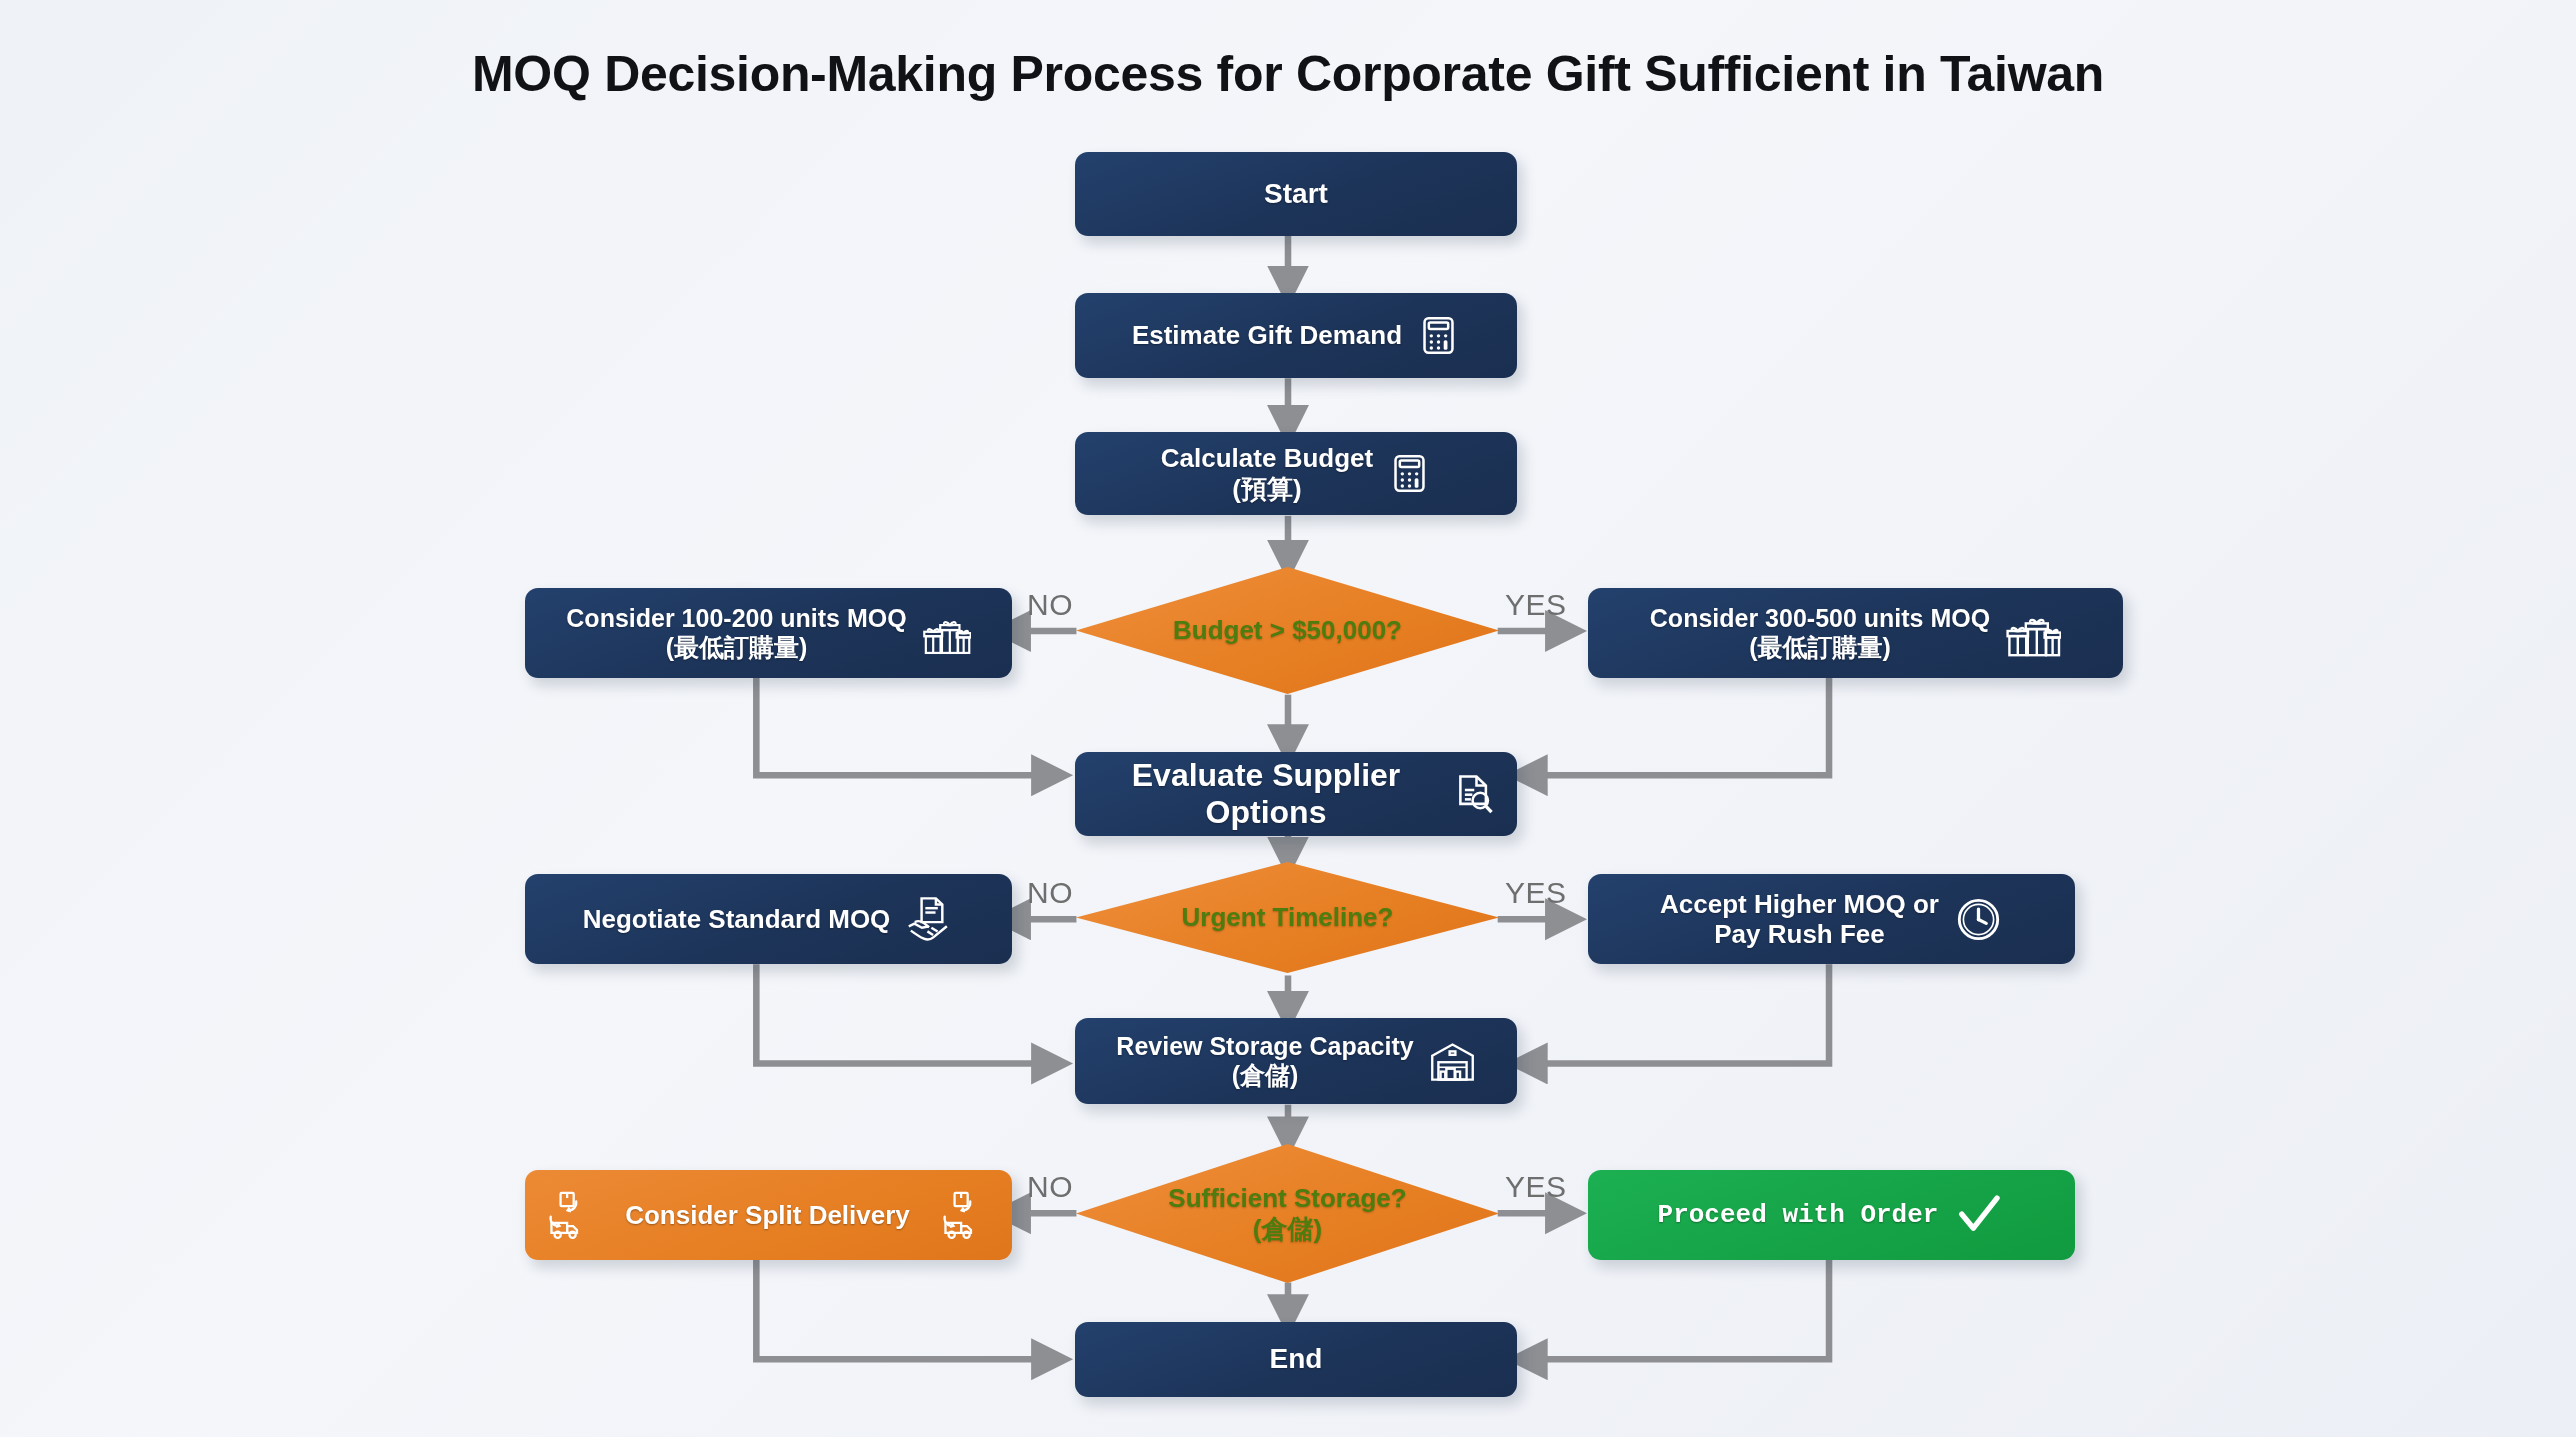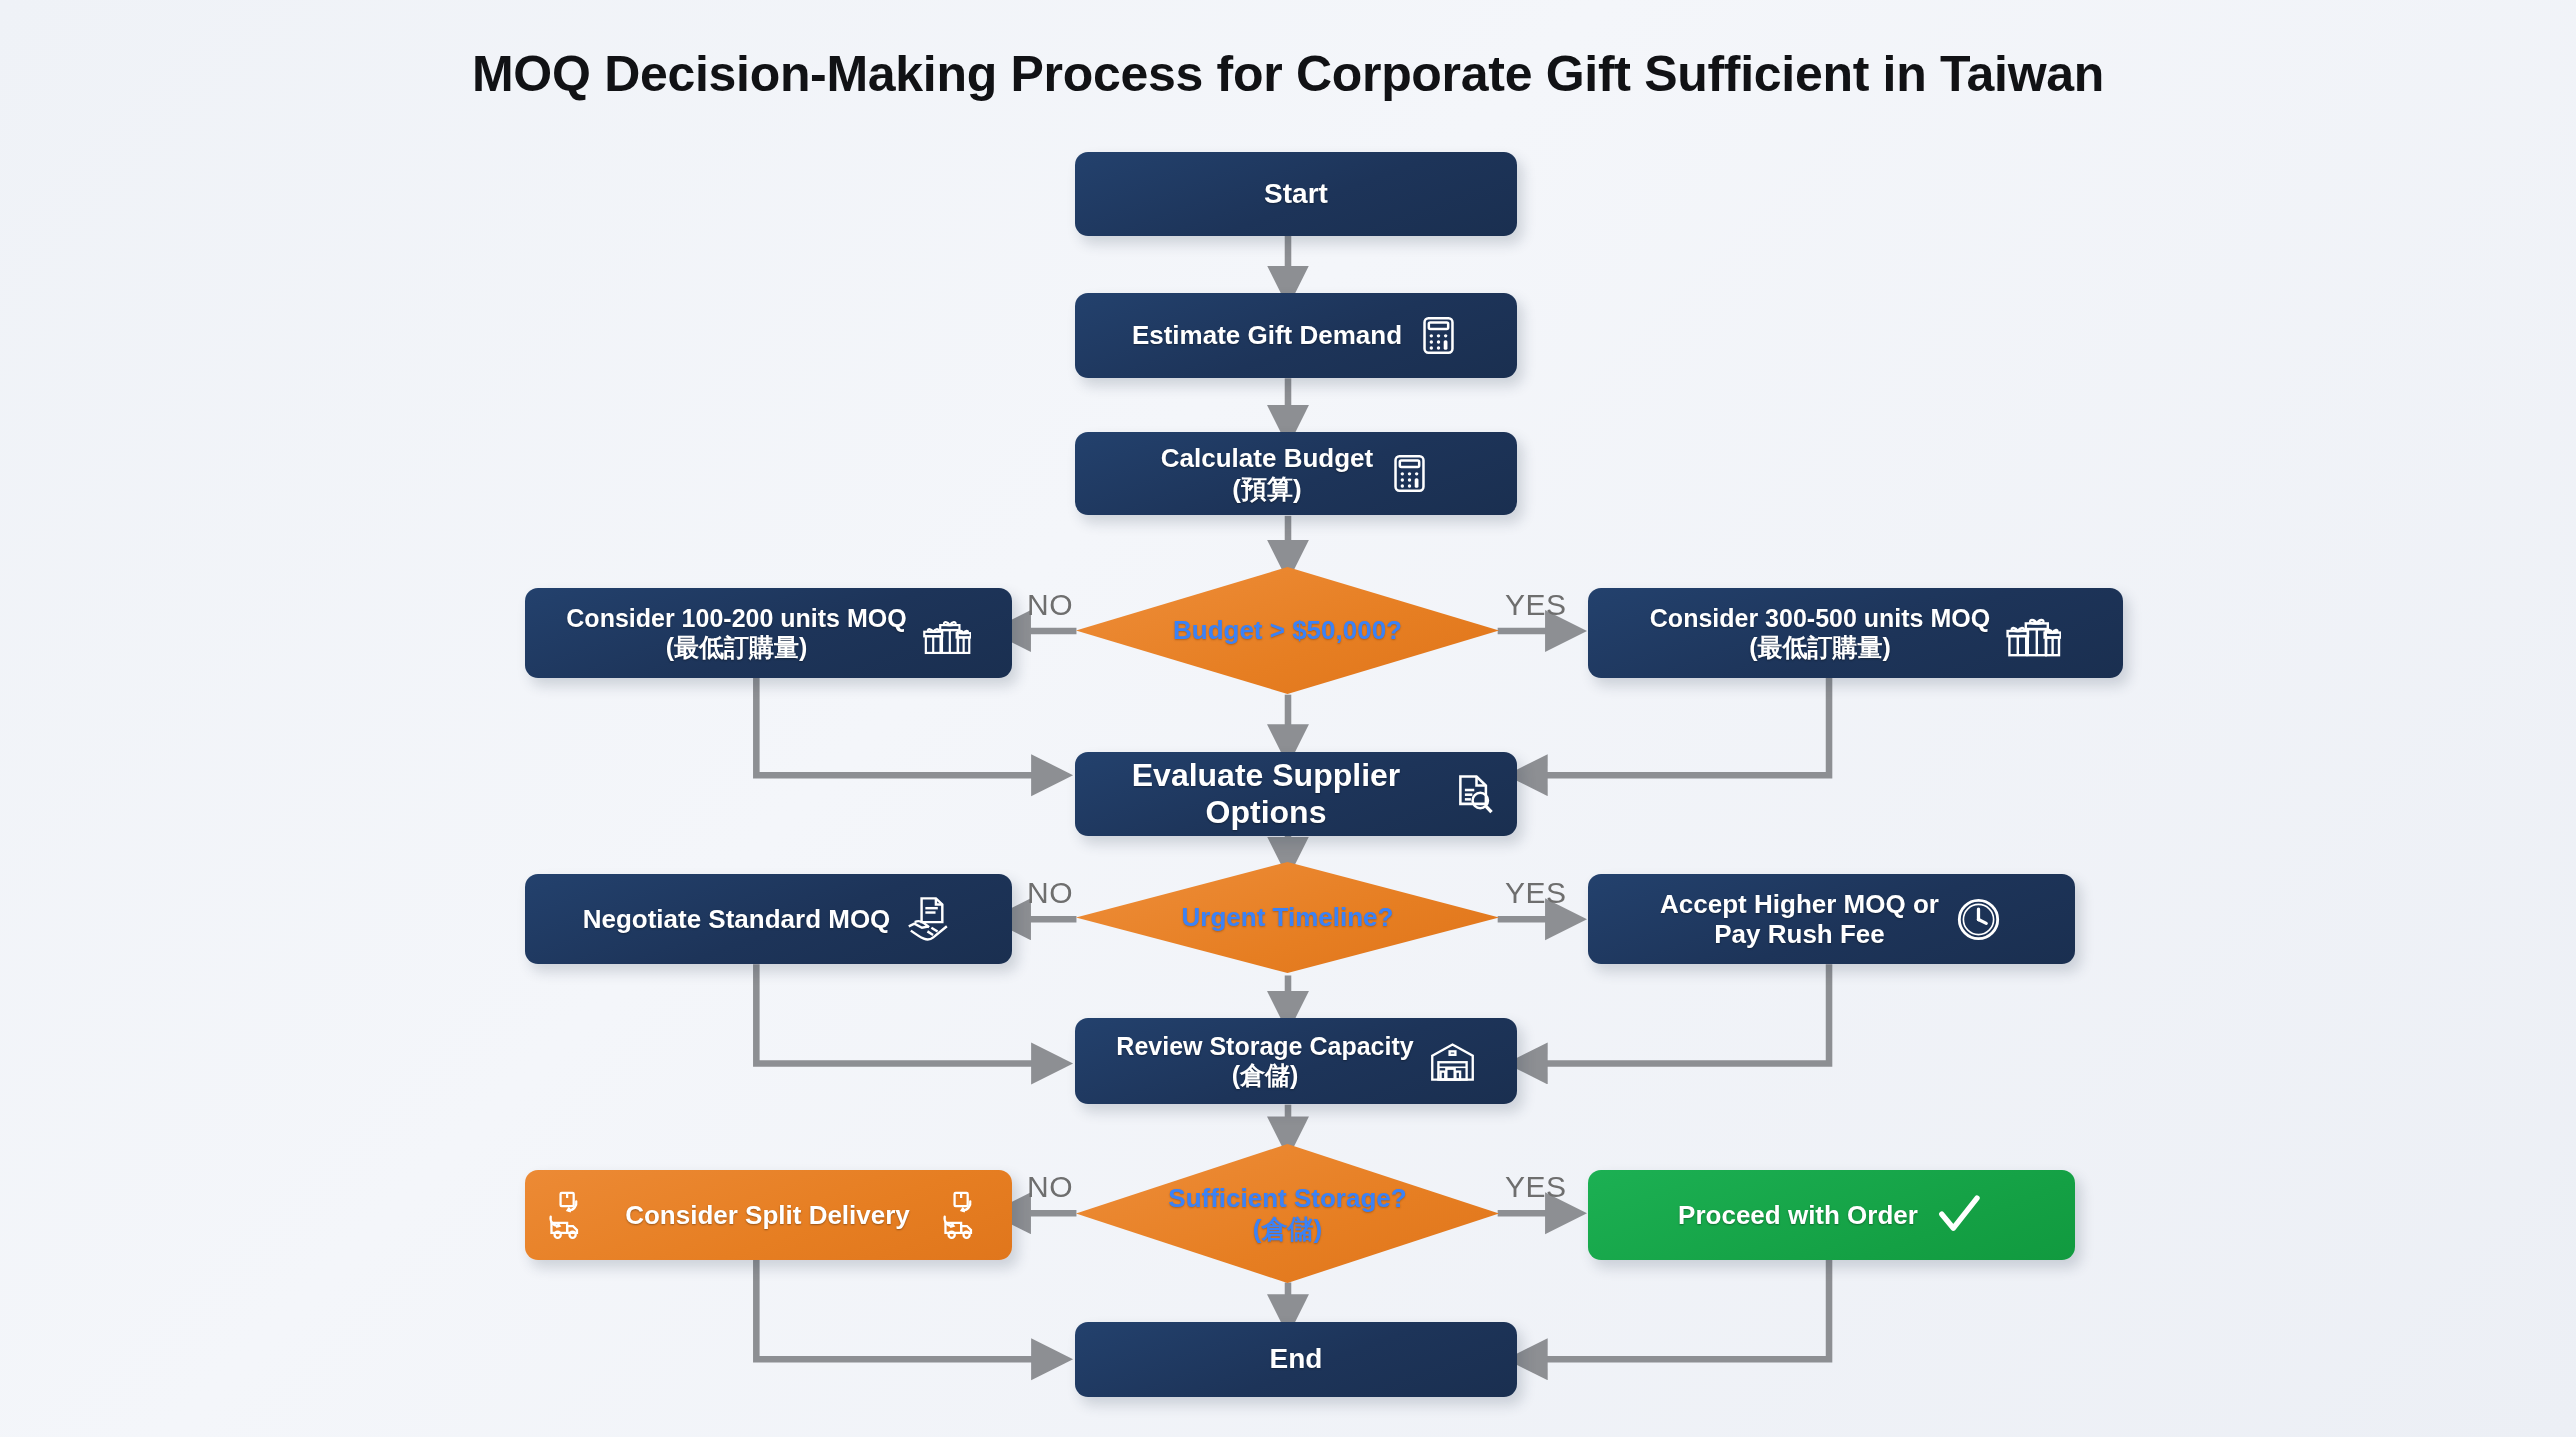--- a/index.html
+++ b/index.html
@@ -64,21 +64,21 @@
     display: flex; align-items: center; justify-content: center;
   }
   .diamond .dshape {
     position: absolute; left: 0; top: 0; width: 100%; height: 100%;
     background: linear-gradient(160deg,#ee8e3a 0%,#e67e22 60%,#df741a 100%);
     clip-path: polygon(50% 0%, 100% 50%, 50% 100%, 0% 50%);
     filter: drop-shadow(4.7px 7.5px 9.4px rgba(40,55,80,0.20));
   }
   .diamond .dtext {
     position: relative;
-    color: #3b82f6; font-weight: bold; text-align: center;
+    color: #4d7c0f; font-weight: bold; text-align: center;
     line-height: 1.18; z-index: 2;
     text-shadow: 0 0.9px 1.9px rgba(120,60,10,0.45);
   }
 
   
   .branch-label {
     position: absolute;
     color: #6e6e6e;
     font-size: 30px;
     font-weight: normal;
@@ -356,21 +356,21 @@
         <path d="M6.3 18.2 l1.1 1.5 -1.9 0.6"></path>
         <path d="M3.0 18.0 h8.6 v5.6 H3.0 Z"></path>
         <path d="M11.6 19.8 h3.2 l2.2 2.2 v1.6 h-5.4 z"></path>
         <circle cx="6.4" cy="24.6" r="1.7"></circle>
         <circle cx="14.6" cy="24.6" r="1.7"></circle>
       </svg>
     </span>
   </div>
 
   <div class="node green" style="left:1580px; top:1170px; width:487px; height:90px;">
-    <span class="label" style="font-size:26px;">Proceed with Order</span>
+    <span class="label" style="font-size:26px;font-family:Liberation Mono, monospace;">Proceed with Order</span>
     <span class="ico right">
       <svg width="52" height="52" viewBox="0 0 26 26" fill="none" stroke="#ffffff" stroke-width="2.7" stroke-linecap="round" stroke-linejoin="round">
         <path d="M4.4 12.6 L10.2 19.6 L22.0 4.6"></path>
       </svg>
     </span>
   </div>
 
   <div class="node navy" style="left:1067px; top:1322px; width:442px; height:75px;">
     <span class="label" style="font-size:28px;">End</span>
   </div>

